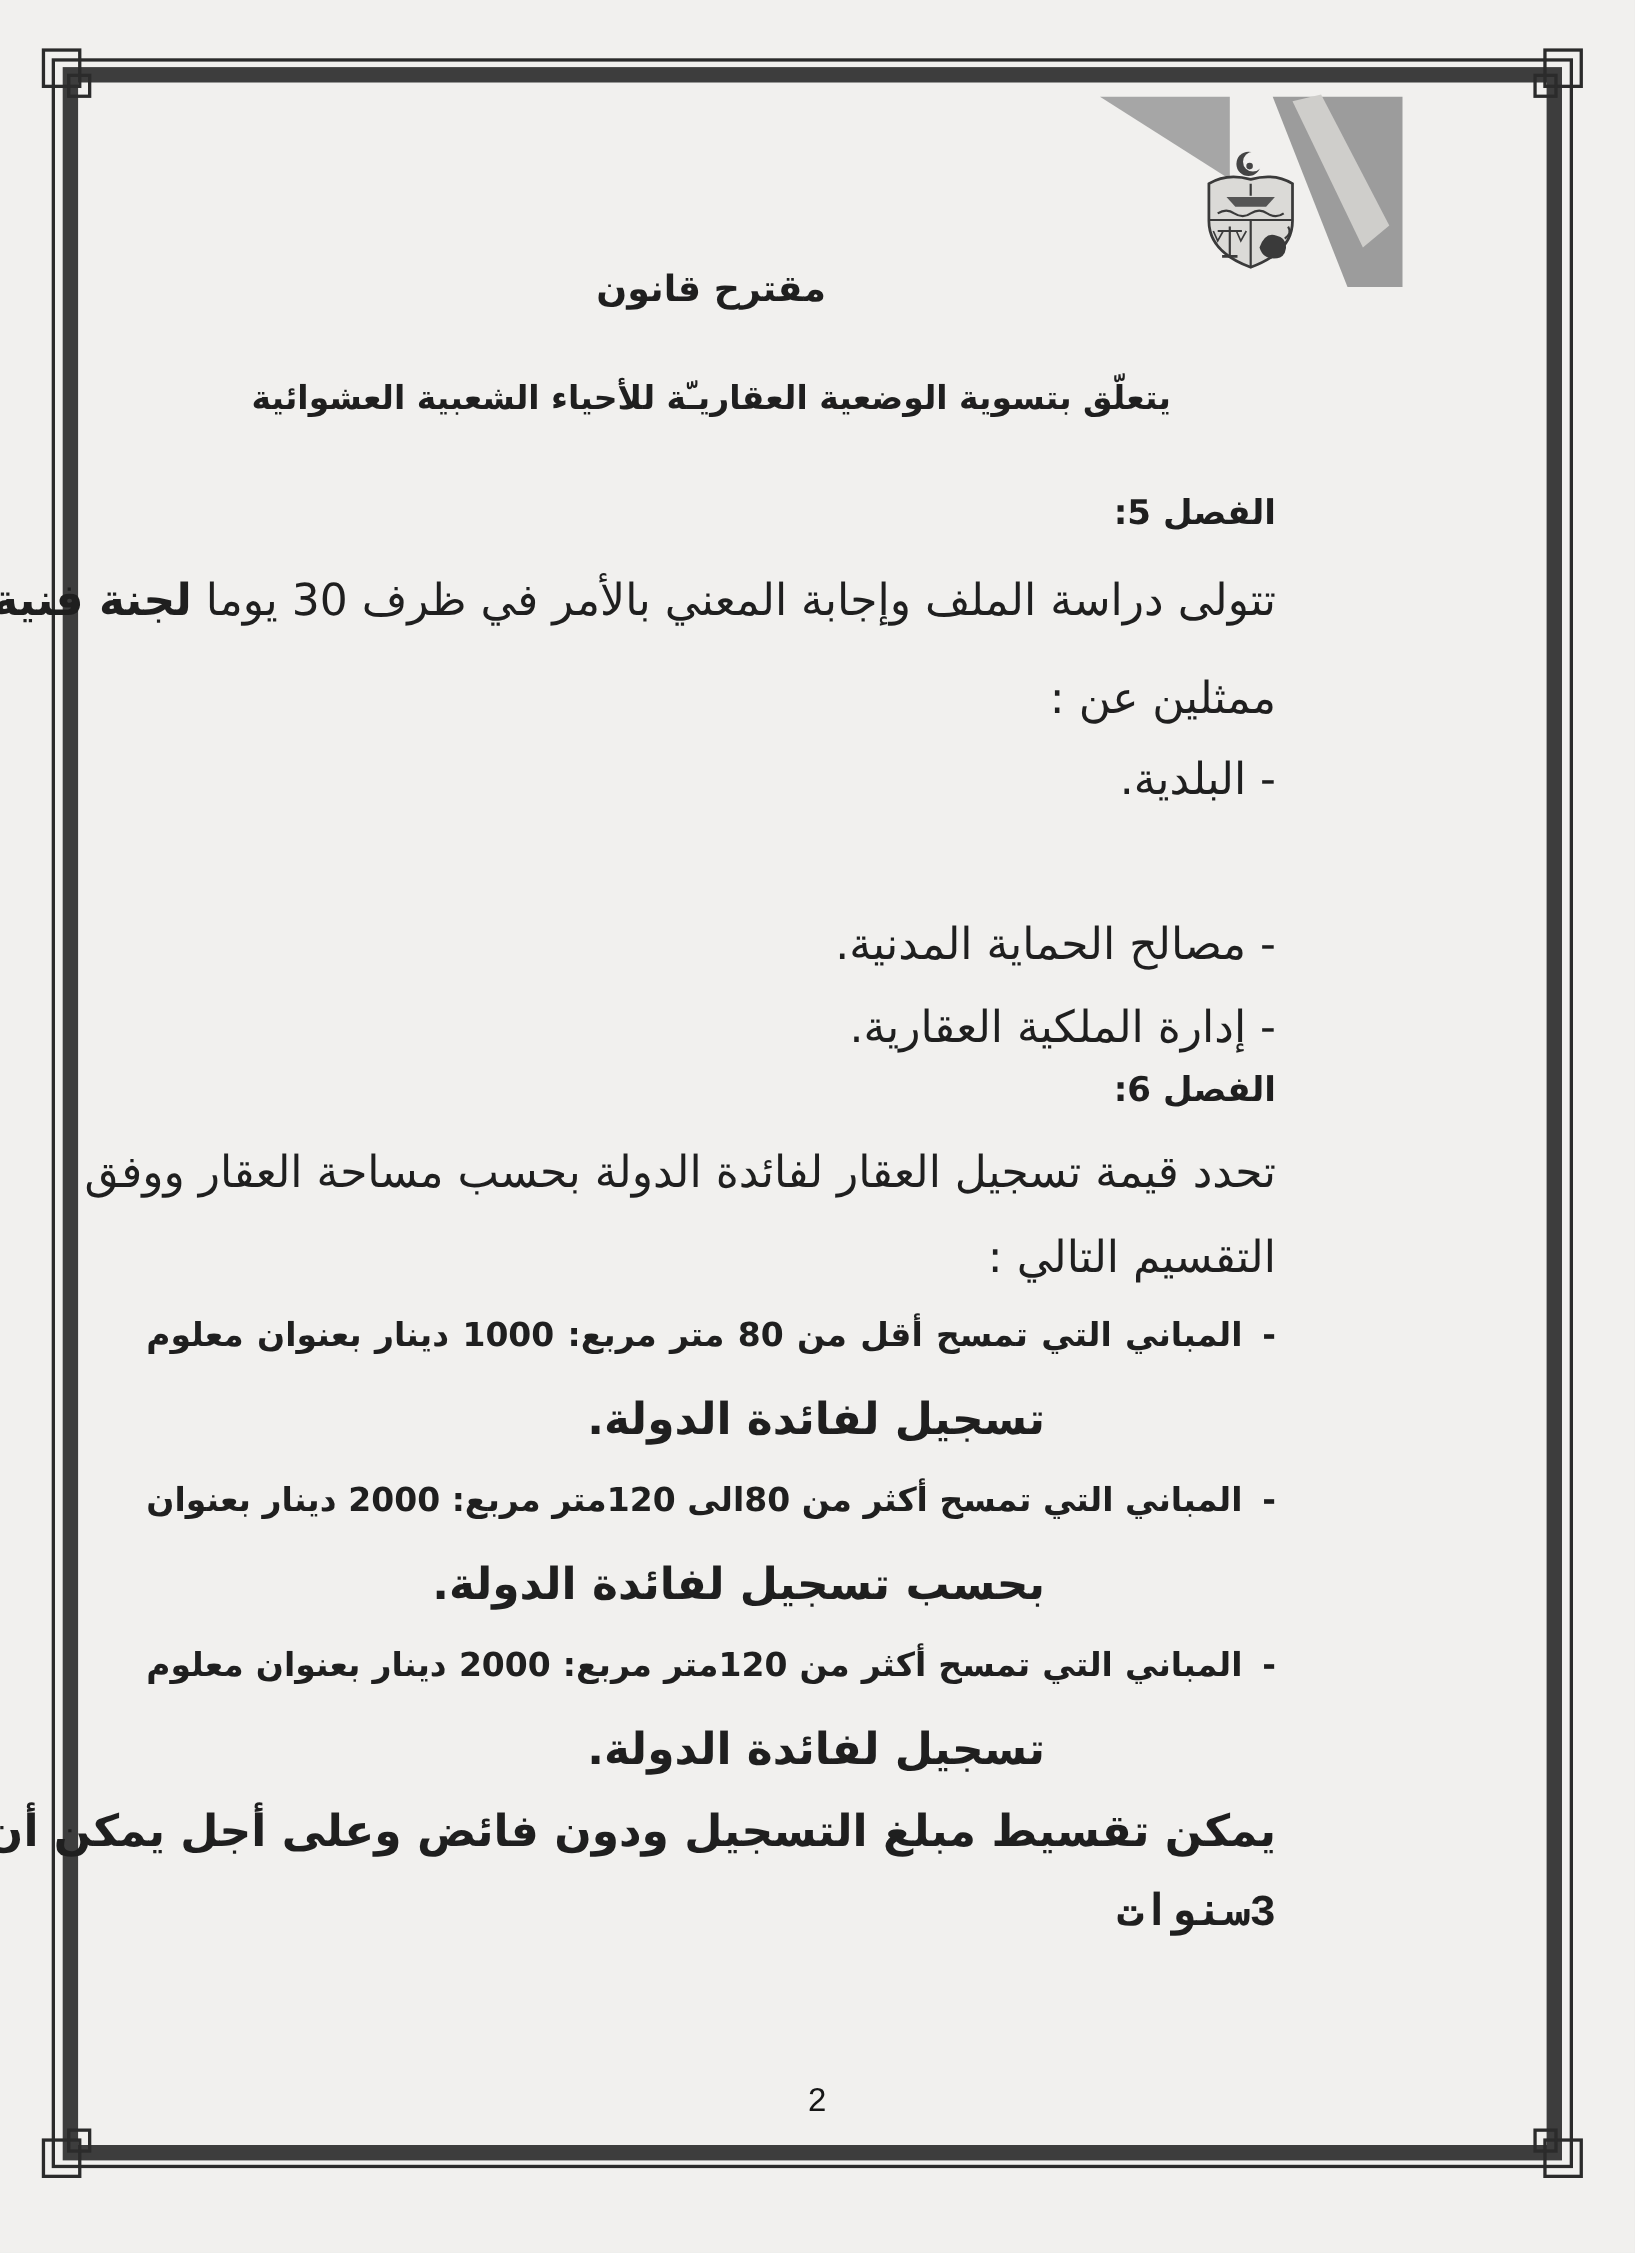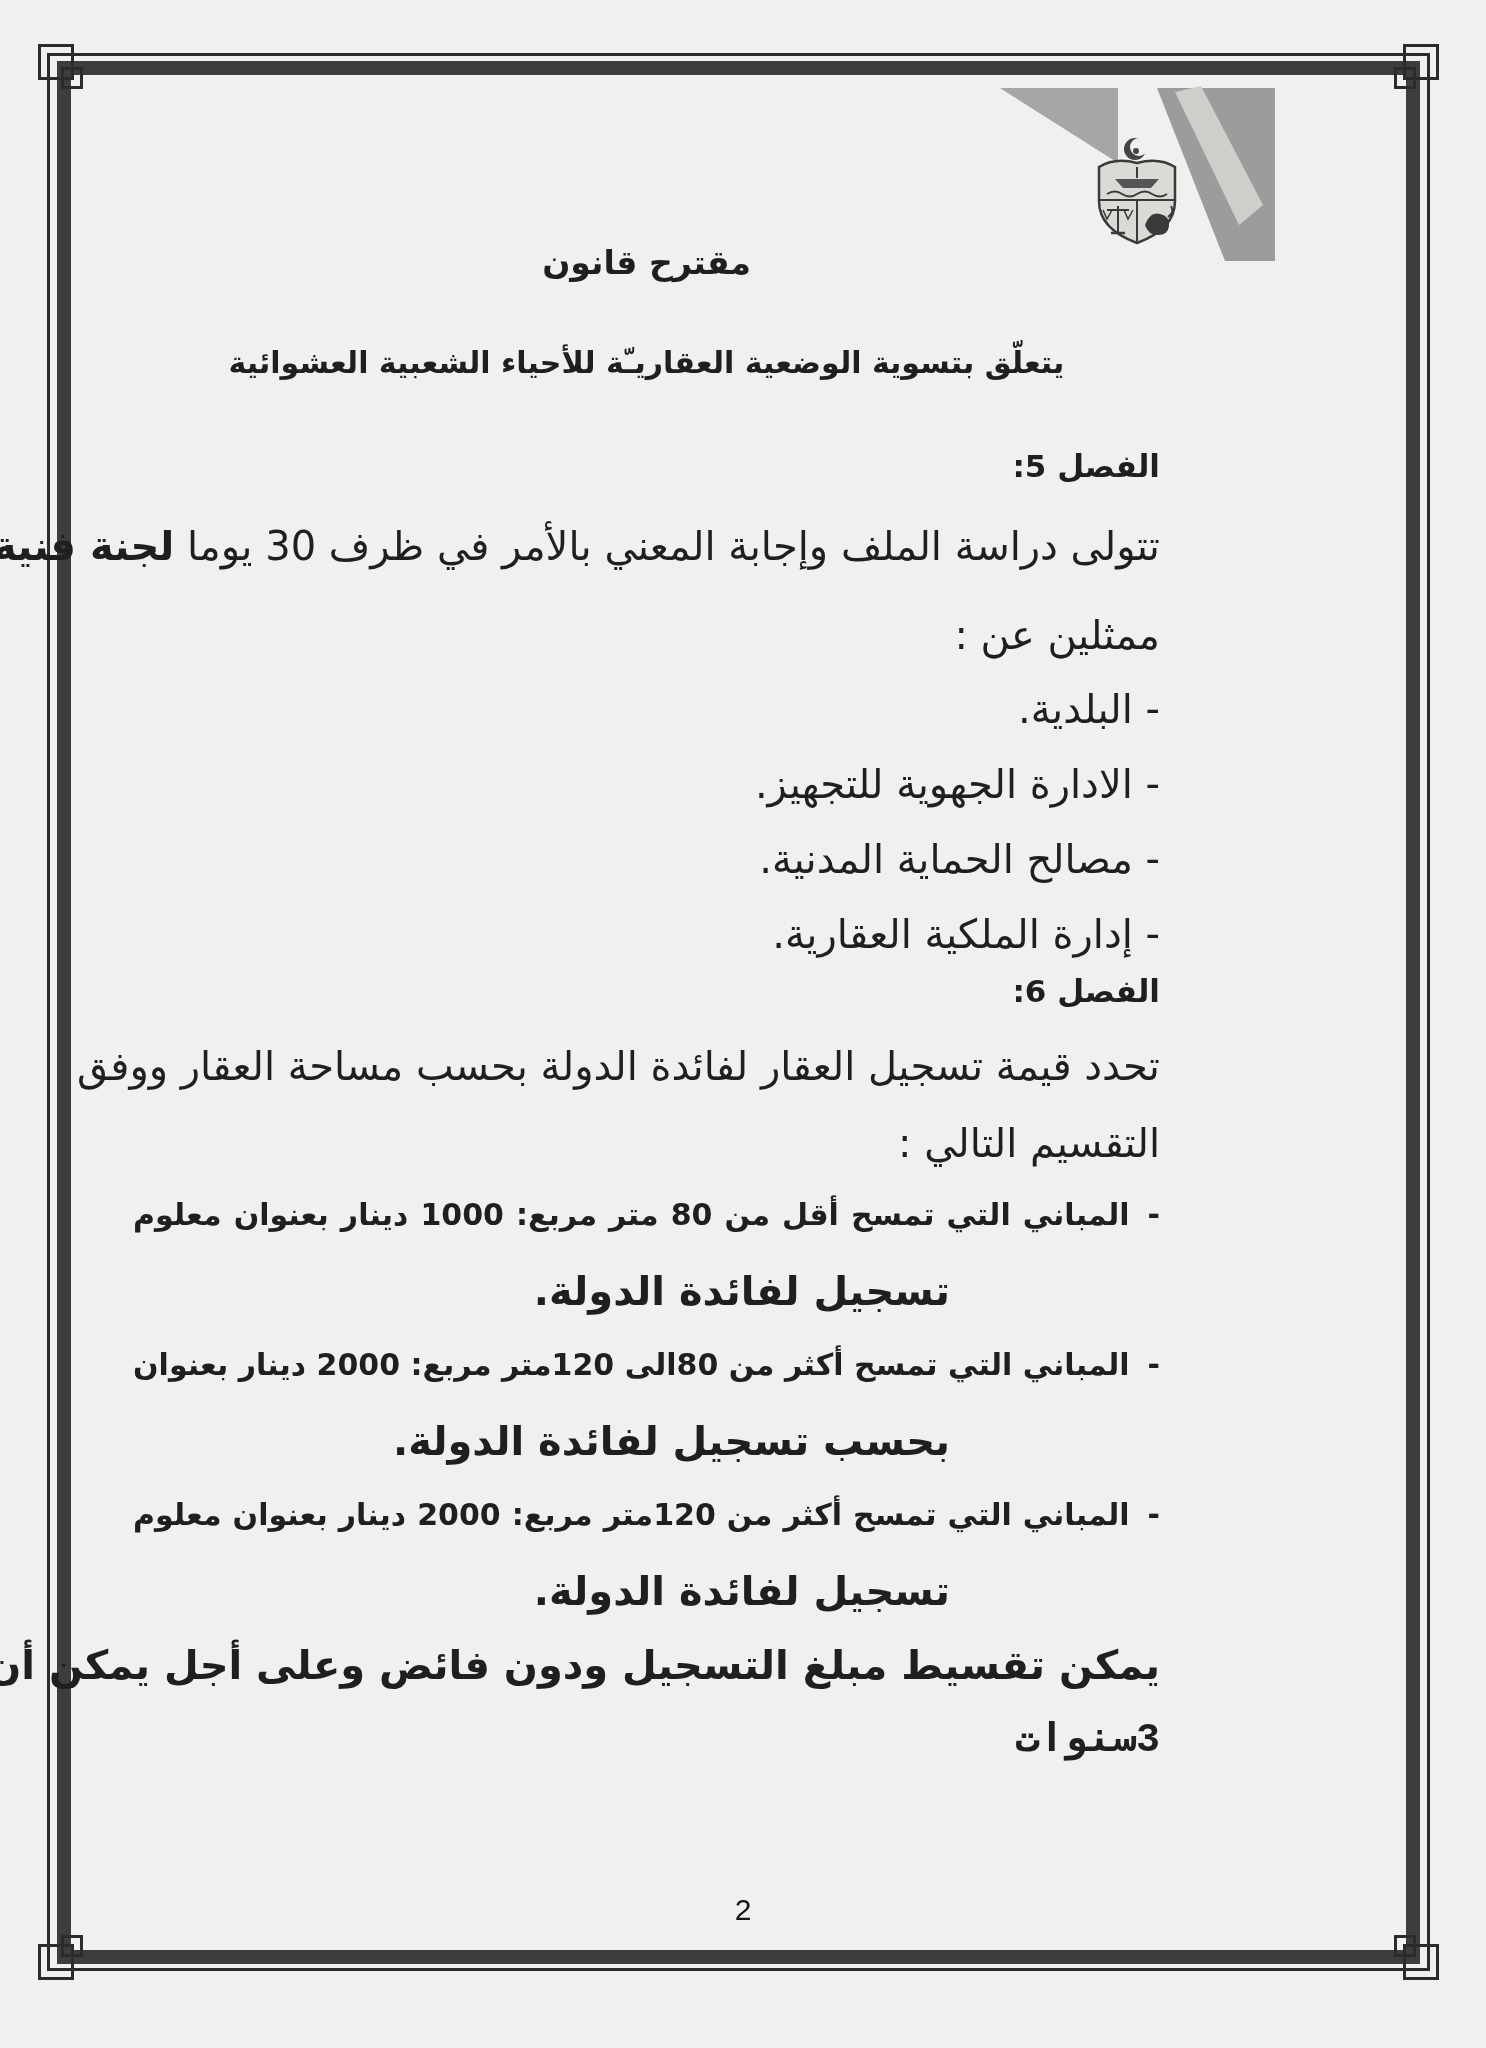--- a/index.html
+++ b/index.html
@@ -130,21 +130,20 @@
 
     <div class="t center doc-subtitle">يتعلّق بتسوية الوضعية العقاريـّة للأحياء الشعبية العشوائية</div>
 
     <div class="t rt heading h5">الفصل 5:</div>
 
     <div class="t full p5l1"><span>تتولى دراسة الملف وإجابة المعني بالأمر في ظرف 30 يوما </span><span class="bold">لجنة فنية</span><span> تتكون من</span></div>
 
     <div class="t rt p5l2">ممثلين عن :</div>
 
     <div class="t rt item1">- البلدية.</div>
-    <div class="t rt item2">- الادارة الجهوية للتجهيز.</div>
     <div class="t rt item3">- مصالح الحماية المدنية.</div>
     <div class="t rt item4">- إدارة الملكية العقارية.</div>
 
     <div class="t rt heading h6">الفصل 6:</div>
 
     <div class="t full p6l1">تحدد قيمة تسجيل العقار لفائدة الدولة بحسب مساحة العقار ووفق</div>
     <div class="t rt p6l2">التقسيم التالي :</div>
 
     <div class="bullet-line1 b1l1">
       <span class="marker">-</span>

